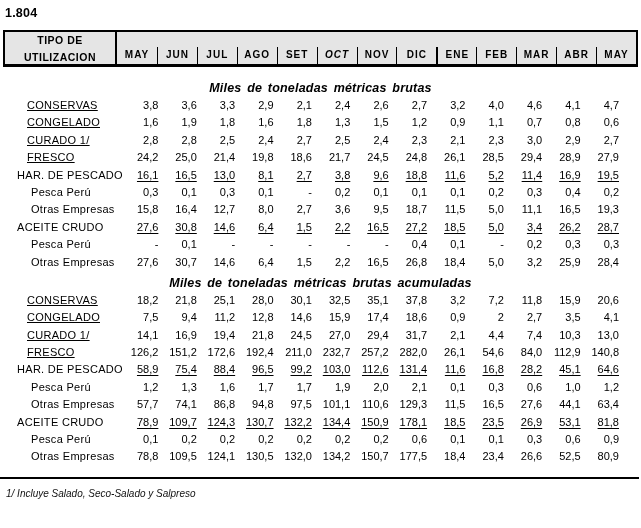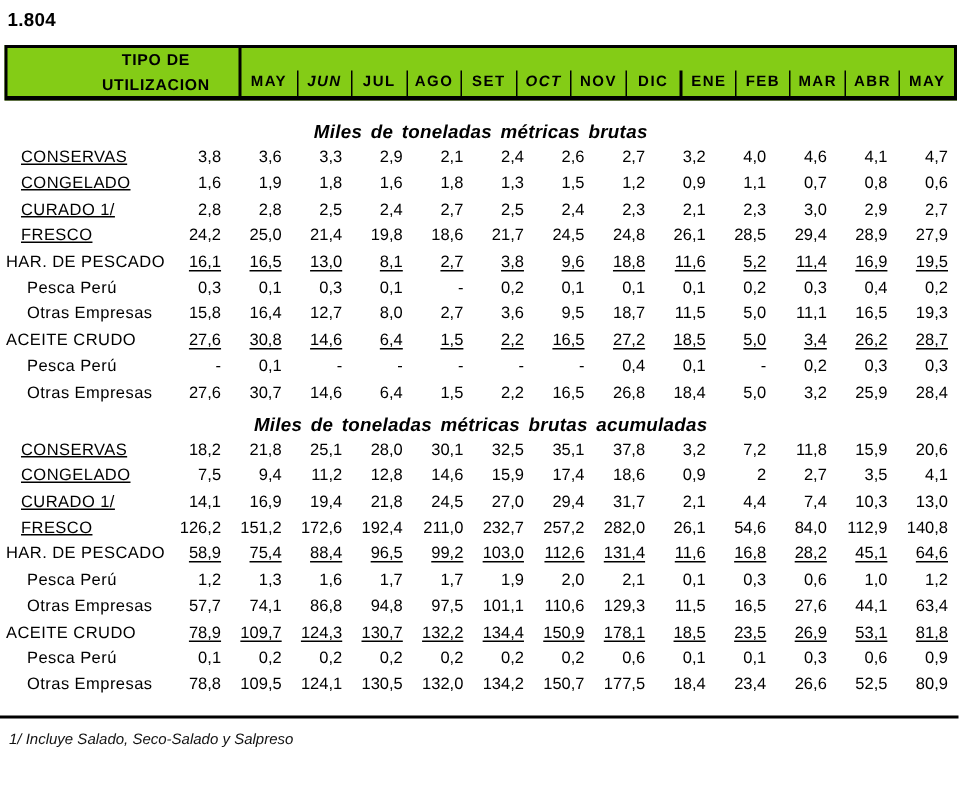--- a/index.html
+++ b/index.html
@@ -12,37 +12,37 @@
     display:flex;align-items:flex-start;padding:5px 0 0 5px;
     font-weight:bold;font-size:12.5px;line-height:16px;
     word-spacing:4px;letter-spacing:0.2px;
   }
   .title-code{width:42px;flex:none;}
   
   .thead{
     display:grid;margin:9px 3px 0 3px;
     grid-template-columns:112px repeat(13,1fr);
     grid-template-rows:15px 17px;
-    background:#84cc16;
+    background:#e5e5e5;
     border:2px solid #000;border-bottom:3px solid #000;
-    font-weight:bold;font-size:10px;padding-left:44px;
+    font-weight:bold;font-size:10px;
   }
   .stub{
     grid-column:1;grid-row:1 / span 2;border-right:2px solid #000;
     display:flex;flex-direction:column;justify-content:space-between;
     text-align:center;padding:2px 0 1px 0;font-size:10.5px;letter-spacing:0.5px;
   }
   .year{grid-row:1;border-bottom:2px solid #000;text-align:center;line-height:14px;letter-spacing:0.5px;}
   .y1996{grid-column:2 / span 8;}
   .y1997{grid-column:10 / span 5;border-left:2px solid #000;}
   .month-cell{grid-row:2;text-align:center;line-height:16px;border-left:1px solid #000;letter-spacing:1px;}
   .month-cell.first{border-left:none;}
   .month-cell.year-div{border-left:2px solid #000;}
   
-  .tbody{margin:0 2px;}
+  .tbody{margin:0 15px;}
   .sec-h{
     text-align:center;font-weight:bold;font-style:italic;font-size:12.5px;
     margin:14px 0 2px 0;word-spacing:2px;letter-spacing:0.2px;
   }
   .sec-h.later{margin-top:5px;}
   .row{display:grid;grid-template-columns:112px repeat(13,1fr);height:17.4px;}
   .label{font-size:11px;line-height:17.4px;letter-spacing:0.3px;white-space:nowrap;}
   .label.i-cat{padding-left:12px;text-decoration:underline;}
   .label.i-main{padding-left:2px;}
   .label.i-sub{padding-left:16px;}
@@ -61,21 +61,21 @@
     <span class="title-code">1.804</span>
   </div>
 
   <div class="thead">
     <div class="stub">
       <span>TIPO DE</span>
       <span>UTILIZACION</span>
     </div>
 
   <div class="month-cell first" style="grid-area: 2 / 2;">MAY</div>
-      <div class="month-cell" style="grid-area: 2 / 3; font-style: italic;">JUN</div>
+      <div class="month-cell" style="grid-area: 2 / 3;">JUN</div>
       <div class="month-cell" style="grid-area: 2 / 4;">JUL</div>
       <div class="month-cell" style="grid-area: 2 / 5;">AGO</div>
       <div class="month-cell" style="grid-area: 2 / 6;">SET</div>
       <div class="month-cell" style="grid-area: 2 / 7; font-style: italic;">OCT</div>
       <div class="month-cell" style="grid-area: 2 / 8;">NOV</div>
       <div class="month-cell" style="grid-area: 2 / 9;">DIC</div>
       <div class="month-cell year-div" style="grid-area: 2 / 10;">ENE</div>
       <div class="month-cell" style="grid-area: 2 / 11;">FEB</div>
       <div class="month-cell" style="grid-area: 2 / 12;">MAR</div>
       <div class="month-cell" style="grid-area: 2 / 13;">ABR</div>

